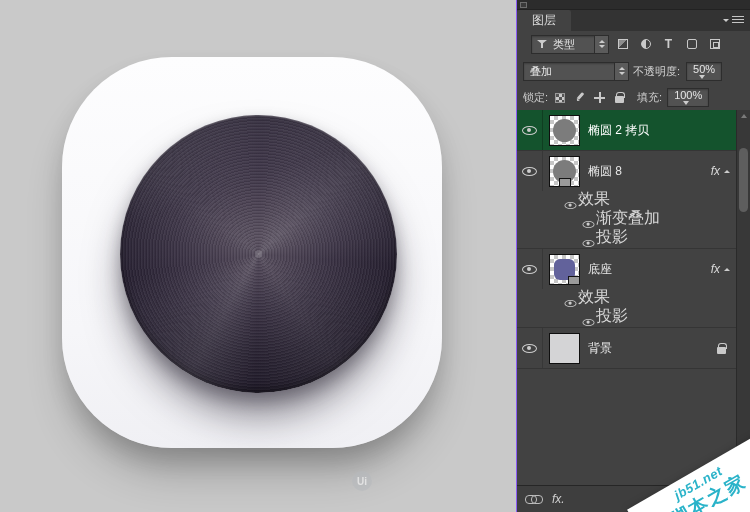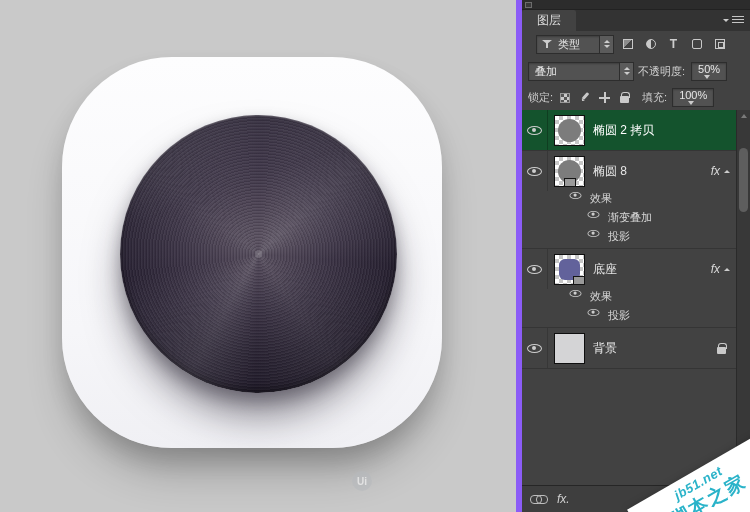--- a/index.html
+++ b/index.html
@@ -40,21 +40,21 @@
     content:""; position:absolute; left:50%; top:50%; width:10px; height:10px; margin:-5px;
     border-radius:50%; background:radial-gradient(circle, rgba(255,255,255,0.28), rgba(255,255,255,0) 70%);
   }
   .ui-mark { position:absolute; left:352px; top:471px; display:flex; align-items:center; opacity:0.55; }
   .ui-badge { width:20px; height:20px; border-radius:50%; background:#b6b9bd; color:#fff;
     font-size:10px; font-weight:bold; display:flex; align-items:center; justify-content:center; }
 
   
   .layers-panel {
     position:absolute; left:516px; top:0; width:234px; height:512px;
-    background:#424242; border-left:6px solid #8b5cf6; display:flex; flex-direction:column;
+    background:#424242; border-left:1px solid #8b5cf6; display:flex; flex-direction:column;
     color:#d9d9d9; font-size:11px;
   }
   .panel-topbar { height:10px; background:#2c2c2c; border-bottom:1px solid #222; display:flex; align-items:center; padding-left:3px; }
   .dock-icon { width:7px; height:6px; background:#3a3a3a; border:1px solid #6d6d6d; }
   .tab-row { height:21px; background:#333333; display:flex; align-items:stretch; }
   .tab { background:#424242; padding:0 15px; display:flex; align-items:center; font-size:12px; color:#dcdcdc; border-radius:2px 2px 0 0; }
   .panel-menu { margin-left:auto; margin-right:6px; display:flex; align-items:center; gap:3px; }
   .burger { width:12px; height:9px; background:repeating-linear-gradient(#c6c6c6 0 1px, transparent 1px 3px); }
 
   .filter-row { height:26px; display:flex; align-items:center; gap:4px; padding:0 4px 0 14px; }
@@ -123,21 +123,21 @@
   .thumb.plain { background:#d4d4d6; }
   .mask-badge { position:absolute; width:12px; height:9px; background:#9a9a9a; border:1px solid #141414; }
   .badge-center { left:50%; transform:translateX(-50%); bottom:-1px; }
   .badge-right { right:-1px; bottom:-1px; }
   .lname { margin-left:8px; font-size:12px; color:#e6e6e6; white-space:nowrap; }
   .layer-row.selected .lname { color:#ffffff; }
   .fx-wrap { margin-left:auto; margin-right:6px; display:flex; align-items:center; gap:4px; }
   .fxlbl { font-style:italic; font-size:12px; color:#d8d8d8; }
   .row-lock { margin-left:auto; margin-right:10px; }
 
-  .sub-row { height:19px; display:flex; align-items:flex-start; gap:7px; font-size:11px; color:#d6d6d6; }
+  .sub-row { height:19px; display:flex; align-items:flex-end; gap:0; font-size:16px; color:#d6d6d6; }
   .sub-row.lvl1 { padding-left:46px; }
   .sub-row.lvl2 { padding-left:64px; }
 
   .scrollbar { position:absolute; right:0; top:0; bottom:0; width:14px; background:#383838; border-left:1px solid #2a2a2a; }
   .sb-arrow-up { position:absolute; top:4px; left:4px; width:0; height:0; border-left:3px solid transparent; border-right:3px solid transparent; border-bottom:4px solid #7a7a7a; }
   .sb-thumb { position:absolute; top:38px; left:2px; width:9px; height:64px; background:#5e5e5e; border-radius:5px; }
   .sb-arrow-down { position:absolute; bottom:4px; left:4px; width:0; height:0; border-left:3px solid transparent; border-right:3px solid transparent; border-top:4px solid #7a7a7a; }
 
   .panel-bottombar { height:27px; background:#3e3e3e; border-top:1px solid #262626; display:flex; align-items:center; gap:10px; padding-left:8px; }
   .chain { position:relative; width:17px; height:8px; }

